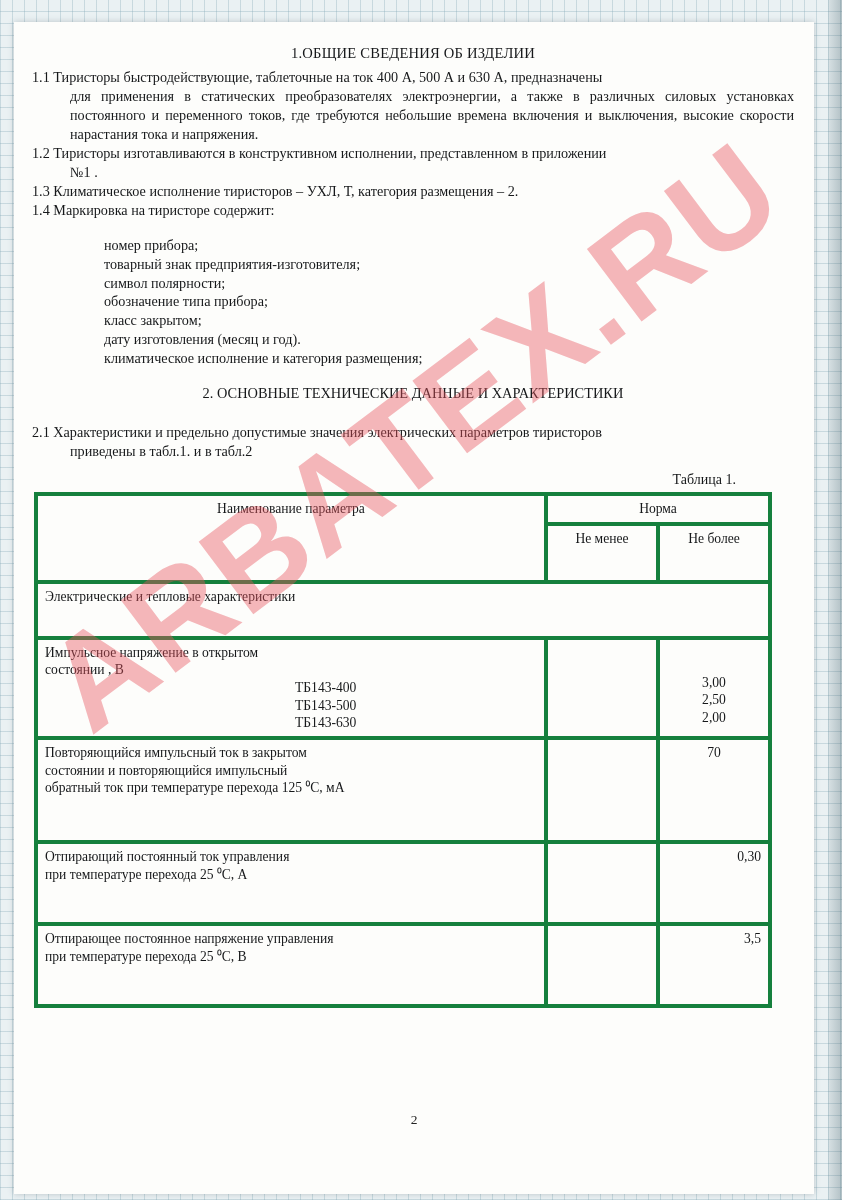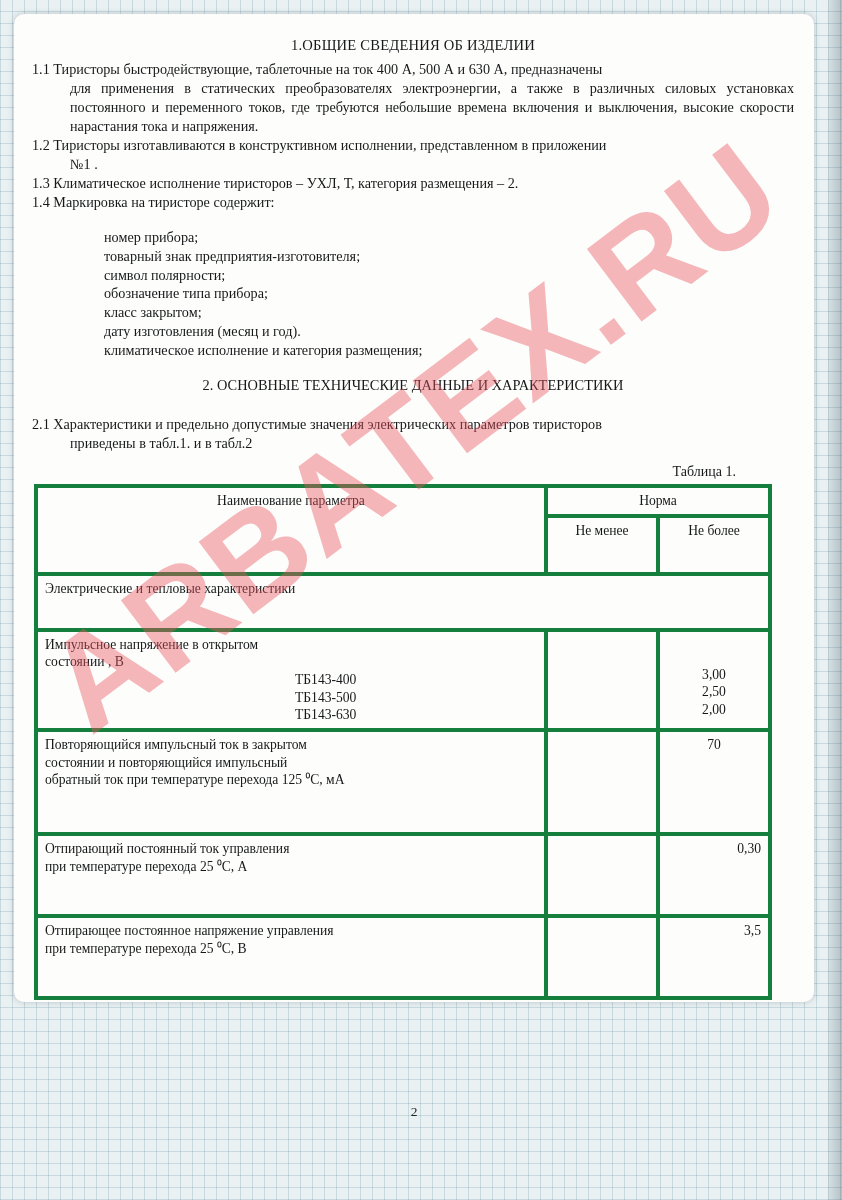--- a/index.html
+++ b/index.html
@@ -19,26 +19,25 @@
     height: 1200px;
     background:
       repeating-linear-gradient(0deg, rgba(120,160,175,0.30) 0px, rgba(120,160,175,0.30) 1px, rgba(0,0,0,0) 1px, rgba(0,0,0,0) 12px),
       repeating-linear-gradient(90deg, rgba(120,160,175,0.30) 0px, rgba(120,160,175,0.30) 1px, rgba(0,0,0,0) 1px, rgba(0,0,0,0) 12px),
       #eaf1f3;
     overflow: hidden;
   }
   .sheet {
     position: absolute;
     left: 14px;
-    top: 14px;
+    top: 22px;
     width: 800px;
-    height: 988px;
+    height: 1172px;
     background: #fdfdfb;
     box-shadow: 0 0 6px rgba(40,60,70,0.25);
-    border-radius: 10px;
   }
   .content {
     position: absolute;
     left: 18px;
     top: 22px;
     width: 762px;
     font-size: 14.2px;
     color: #16181a;
     line-height: 1.30;
   }

